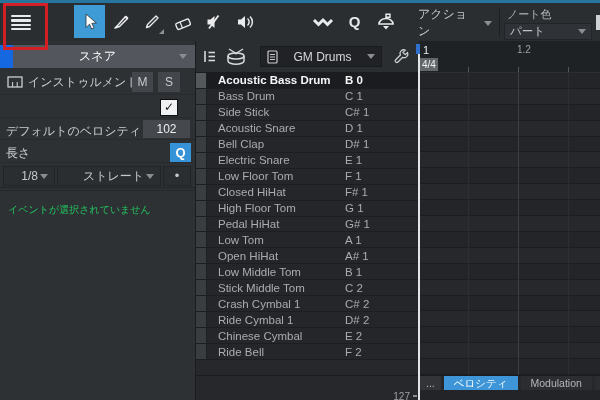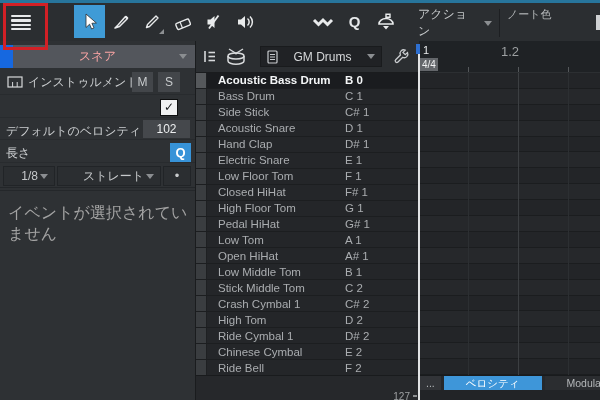--- a/index.html
+++ b/index.html
@@ -28,21 +28,21 @@
   .tb-sep{left:499px;top:6px;width:1px;height:28px;background:#1d1f22;}
   .notecolor-label{left:507px;top:4px;font-size:11px;color:#b5b8ba;}
   .notecolor-dd{left:504px;top:20px;width:88px;height:17px;background:#2f3236;border:1px solid #222528;display:flex;align-items:center;box-sizing:border-box;padding:0 5px;}
   .notecolor-dd .lbl{font-size:11.5px;color:#c6c9cb;flex:1;}
   .tb-edge-glyph{left:596px;top:12px;width:4px;height:15px;background:#cfd1d3;}
 
   
   .inspector{left:0;top:41px;width:196px;height:359px;background:#2e3134;border-right:1px solid #1a1c1e;box-sizing:border-box;}
   .insp-header{left:0;top:4px;width:195px;height:23px;background:#53565c;display:flex;align-items:center;}
   .insp-colorchip{position:absolute;left:0;top:0;width:13px;height:23px;background:#1668e0;}
-  .insp-header .title{flex:1;text-align:center;font-size:12px;color:#fca5a5;}
+  .insp-header .title{flex:1;text-align:center;font-size:12px;color:#ffffff;}
   .insp-header .dd-arrow{position:absolute;right:8px;top:9px;}
 
   .insp-row{left:0;width:195px;box-sizing:border-box;border-bottom:1px solid #282b2e;}
   .row-instrument{top:29px;height:25px;}
   .row-audition{top:55px;height:22px;}
   .row-velocity{top:78px;height:21px;}
   .row-length{top:100px;height:22px;}
   .row-grid{top:123px;height:24px;border-bottom:1px solid #232629;}
   .insp-label{position:absolute;left:6px;top:4px;font-size:12px;color:#ccCFD1;color:#cccfd1;white-space:nowrap;}
   .row-instrument .insp-label{left:28px;}
@@ -50,58 +50,58 @@
   .ms-btn{position:absolute;top:2px;width:21px;height:20px;background:#43464a;color:#c9ccce;font-size:12px;display:flex;align-items:center;justify-content:center;}
   .m-btn{left:132px;} .s-btn{left:158px;width:22px;}
   .checkbox{position:absolute;left:160px;top:3px;width:16px;height:15px;background:#f0f1f2;border:1px solid #0e0f10;color:#17191b;font-size:12px;font-weight:bold;line-height:15px;text-align:center;}
   .value-box{position:absolute;left:143px;top:1px;width:47px;height:18px;background:#45484c;color:#eceeef;font-size:12px;text-align:center;line-height:18px;}
   .q-btn{position:absolute;left:170px;top:2px;width:21px;height:19px;background:#3793d8;color:#fff;font-size:13px;font-weight:bold;text-align:center;line-height:19px;}
   .mini-dd{position:absolute;top:2px;height:20px;background:#2b2e31;border:1px solid #212427;box-sizing:border-box;display:flex;align-items:center;padding:0 6px;}
   .mini-dd .lbl{font-size:12px;color:#c6c9cb;flex:1;text-align:right;}
   .dd-res{left:3px;width:52px;} .dd-feel{left:57px;width:104px;}
   .dot-btn{position:absolute;left:163px;top:2px;width:28px;height:20px;background:#2b2e31;border:1px solid #212427;box-sizing:border-box;color:#c8cacc;text-align:center;line-height:18px;font-size:13px;}
   .insp-divider{left:0;top:149px;width:195px;height:1px;background:#24272a;}
-  .no-event{left:8px;top:162px;font-size:16px;color:#a3a3a3;}
+  .no-event{left:8px;top:162px;font-size:10px;color:#22c55e;}
 
   
   .drumlist{left:196px;top:41px;width:223px;height:359px;background:#26282b;}
   .dl-header{position:absolute;left:0;top:0;width:223px;height:32px;background:#2b2e31;border-bottom:1px solid #1a1c1e;box-sizing:border-box;}
   .dl-icon{position:absolute;top:7px;}
   .list-icon{left:6px;} .drum-icon{left:28px;top:5px;} .wrench-icon{left:197px;}
   .preset-dd{position:absolute;left:64px;top:5px;width:122px;height:21px;background:#202225;border:1px solid #191b1d;box-sizing:border-box;display:flex;align-items:center;padding:0 6px;}
   .preset-dd .lbl{flex:1;text-align:center;font-size:12px;color:#d6d8da;}
   .drum-rows{position:absolute;left:0;top:32px;width:223px;height:303px;display:grid;grid-template-rows:repeat(19,1fr);}
   .drow{display:flex;align-items:center;border-bottom:1px solid #1c1e20;background:#242629;color:#aaadb0;font-size:11.5px;box-sizing:border-box;}
   .drow .dcell{width:10px;align-self:stretch;background:#3a3d40;border-right:1px solid #1e2022;margin-right:11px;}
   .drow .dname{width:127px;white-space:nowrap;overflow:hidden;}
   .drow .dnote{width:70px;}
   .drow.sel{background:#1a1c1f;color:#f4f6f7;font-weight:bold;}
   .drow.sel .dcell{background:#55585b;}
 
   
   .gridarea{left:419px;top:41px;width:181px;height:334px;}
   .ruler{position:absolute;left:0;top:0;width:181px;height:32px;background:#1f2225;border-bottom:1px solid #2c2f32;box-sizing:border-box;}
   .bar-label{position:absolute;left:4px;top:3px;font-size:11px;color:#e8eaeb;}
-  .beat-label{position:absolute;left:82px;top:3px;font-size:13px;color:#9da0a2;}
+  .beat-label{position:absolute;left:98px;top:3px;font-size:10px;color:#9da0a2;}
   .timesig{position:absolute;left:1px;top:17px;background:#63666a;color:#f0f1f2;font-size:10px;padding:0 2px;line-height:13px;}
   .rtick{position:absolute;bottom:0;width:1px;height:5px;background:#55585b;}
   .grid-rows{position:absolute;left:0;top:32px;width:181px;height:302px;display:grid;grid-template-rows:repeat(19,1fr);}
   .grow{background:#232528;border-bottom:1px solid #1b1d1f;box-sizing:border-box;}
   .grow:nth-child(even){background:#26282b;}
   .vline{position:absolute;top:32px;height:302px;width:1px;background:#2c2f32;}
   .vline.beat{background:#3c3f42;}
 
   .edge-line{left:418px;top:44px;width:2px;height:356px;background:#e2e4e5;z-index:30;}
   .edge-cap{left:416px;top:44px;width:4px;height:10px;background:#2e6fd0;z-index:31;}
 
   
   .lane-strip{left:196px;top:375px;width:404px;height:25px;background:#26282b;border-top:1px solid #191b1d;box-sizing:border-box;overflow:hidden;}
   .lane-canvas{position:absolute;left:223px;top:14px;width:181px;height:11px;background:#222427;}
   .lane-tabs{position:absolute;left:224px;top:0;height:14px;display:flex;gap:3px;}
-  .ltab{padding:0 22px;font-size:10.5px;line-height:14px;color:#b4b7b9;background:#2b2d30;white-space:nowrap;}
+  .ltab{padding:0 10px;font-size:10.5px;line-height:14px;color:#b4b7b9;background:#2b2d30;white-space:nowrap;}
   .ltab.active{background:#3e96d9;color:#ffffff;}
   .ltab.more{padding:0 6px;background:#323438;}
   .lane-scale{position:absolute;left:154px;top:15px;width:60px;text-align:right;font-size:10px;color:#9ea1a3;}
   .scale-tick{position:absolute;left:217px;top:19px;width:4px;height:2px;background:#8b8e90;}
 </style>
 </head>
 <body>
 
 <div class="screen">
 
@@ -174,20 +174,24 @@
       </div>
     </div>
 
     <div class="abs action-btn">
       <span class="lbl">アクション</span>
       <span class="dd-arrow"></span>
     </div>
 
     <div class="abs tb-sep"></div>
     <div class="abs notecolor-label">ノート色</div>
+    <div class="abs notecolor-dd">
+      <span class="lbl">パート</span>
+      <span class="dd-arrow" style="margin-left:0;"></span>
+    </div>
     <div class="abs tb-edge-glyph"></div>
   </div>
 
   <div class="abs annotation-box"></div>
 
   <div class="abs inspector">
     <div class="abs insp-header">
       <span class="insp-colorchip"></span>
       <span class="title">スネア</span>
       <span class="dd-arrow"></span>
@@ -278,21 +282,21 @@
           <span class="dname">Side Stick</span>
           <span class="dnote">C# 1</span>
         </div>
         <div class="drow">
           <span class="dcell"></span>
           <span class="dname">Acoustic Snare</span>
           <span class="dnote">D 1</span>
         </div>
         <div class="drow">
           <span class="dcell"></span>
-          <span class="dname">Hand Clap</span>
+          <span class="dname">Bell Clap</span>
           <span class="dnote">D# 1</span>
         </div>
         <div class="drow">
           <span class="dcell"></span>
           <span class="dname">Electric Snare</span>
           <span class="dnote">E 1</span>
         </div>
         <div class="drow">
           <span class="dcell"></span>
           <span class="dname">Low Floor Tom</span>
@@ -330,25 +334,20 @@
         </div>
         <div class="drow">
           <span class="dcell"></span>
           <span class="dname">Stick Middle Tom</span>
           <span class="dnote">C 2</span>
         </div>
         <div class="drow">
           <span class="dcell"></span>
           <span class="dname">Crash Cymbal 1</span>
           <span class="dnote">C# 2</span>
-        </div>
-        <div class="drow">
-          <span class="dcell"></span>
-          <span class="dname">High Tom</span>
-          <span class="dnote">D 2</span>
         </div>
         <div class="drow">
           <span class="dcell"></span>
           <span class="dname">Ride Cymbal 1</span>
           <span class="dnote">D# 2</span>
         </div>
         <div class="drow">
           <span class="dcell"></span>
           <span class="dname">Chinese Cymbal</span>
           <span class="dnote">E 2</span>

